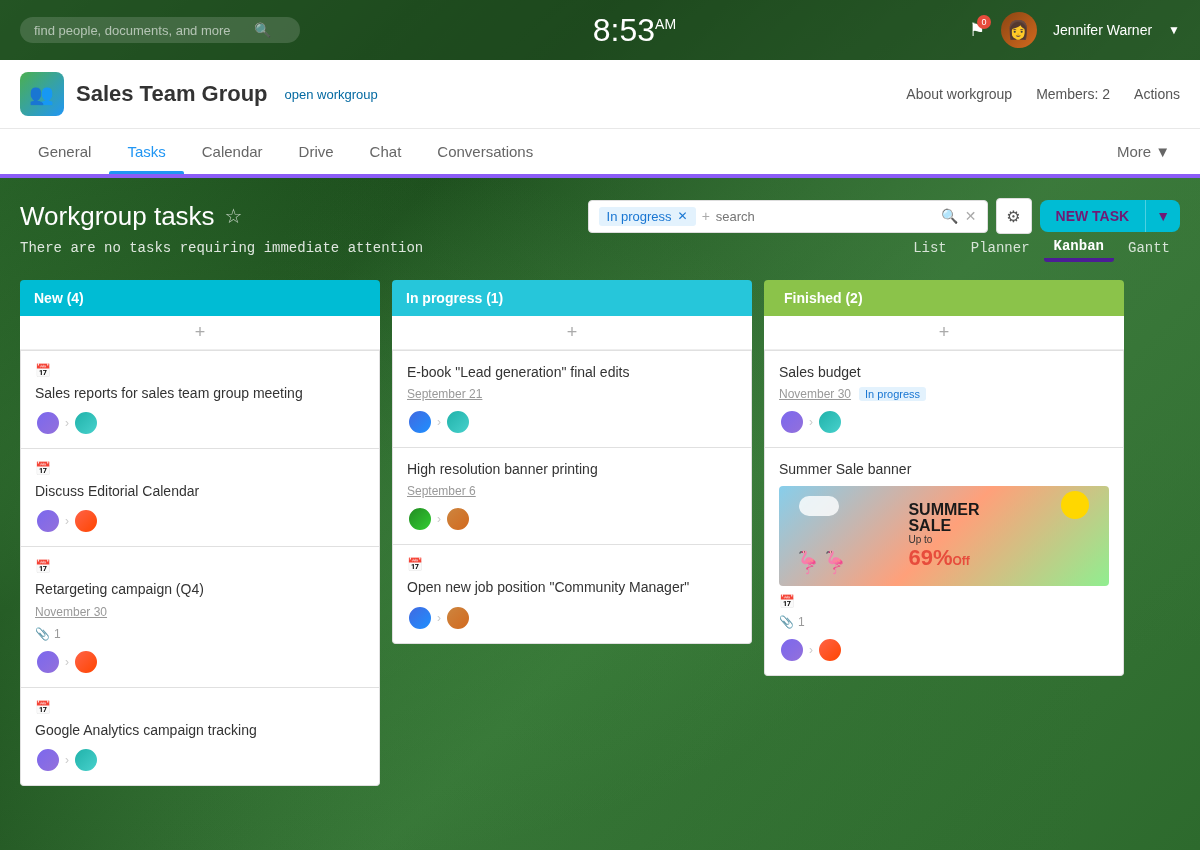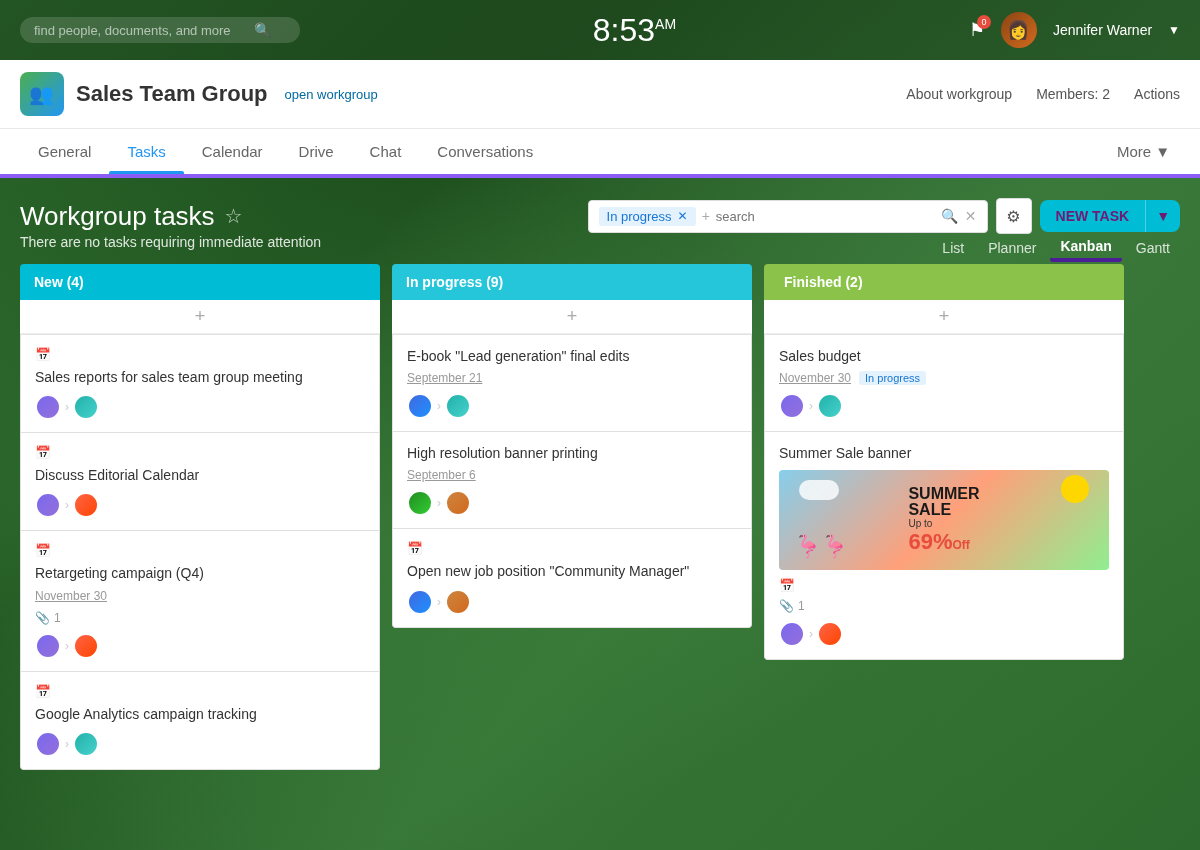--- a/index.html
+++ b/index.html
@@ -154,22 +154,23 @@
     .new-task-main {
       padding: 8px 16px;
     }
     .new-task-arrow {
       padding: 8px 10px;
       border-left: 1px solid rgba(255,255,255,0.3);
     }
 
     
     .attention-bar {
-      display: flex; justify-content: space-between;
-      margin-bottom: 2px;
+      display: flex; align-items: center; justify-content: space-between;
+      margin-bottom: 18px;
+      font-family: Liberation Mono, monospace;
     }
     .attention-text { color: rgba(255,255,255,0.85); font-size: 14px; }
     .view-options { display: flex; align-items: center; gap: 4px; }
     .view-opt {
       color: rgba(255,255,255,0.8); font-size: 14px; padding: 4px 10px;
       cursor: pointer; border-radius: 3px;
     }
     .view-opt.active {
       color: white; font-weight: 600;
       border-bottom: 4px solid #4c1d95;
@@ -423,21 +424,21 @@
             <div class="avatar-sm avatar-a1"></div>
             <span class="avatar-arrow">›</span>
             <div class="avatar-sm avatar-a2"></div>
           </div>
         </div>
       </div>
     </div>
 
     <div class="kanban-col">
       <div class="col-header progress-col">
-        <span>In progress (9)</span>
+        <span>In progress (1)</span>
       </div>
       <button class="col-add-btn">+</button>
       <div class="col-cards">
 
         <div class="task-card">
           <div class="task-title">E-book "Lead generation" final edits</div>
           <div class="task-date">September 21</div>
           <div class="task-avatars">
             <div class="avatar-sm avatar-a4"></div>
             <span class="avatar-arrow">›</span>

